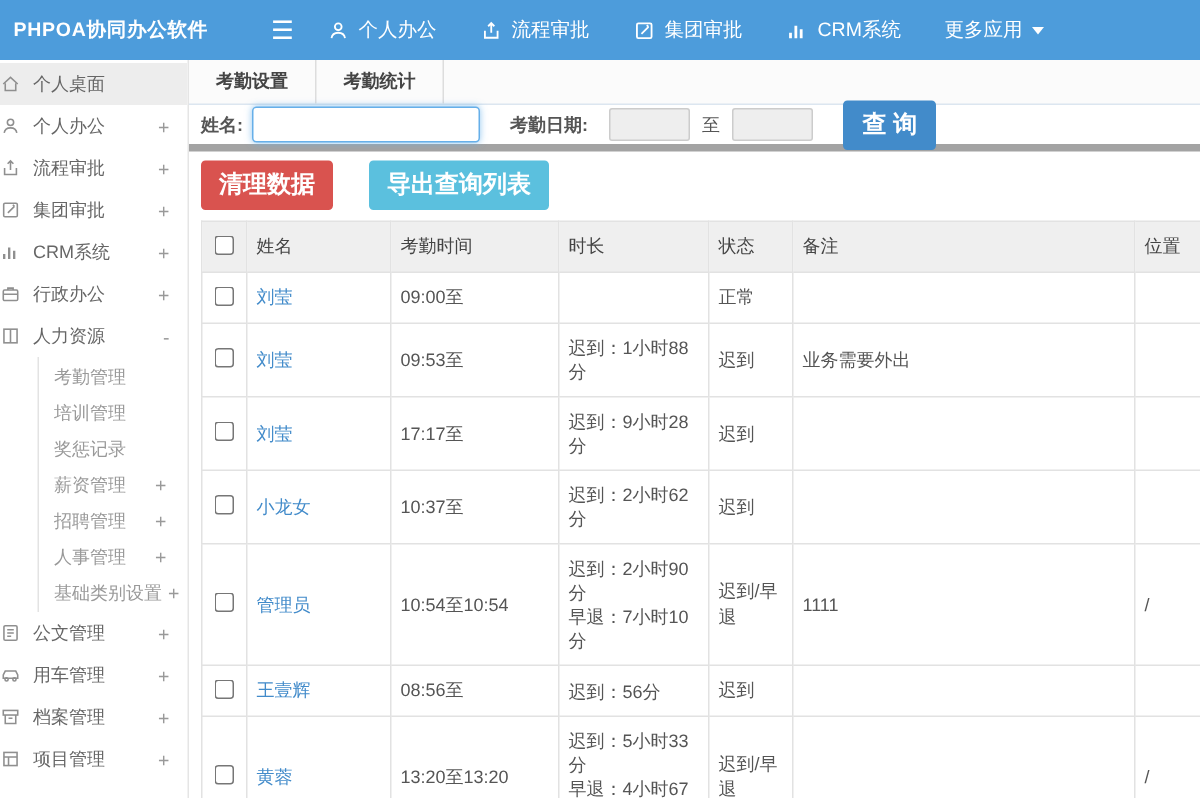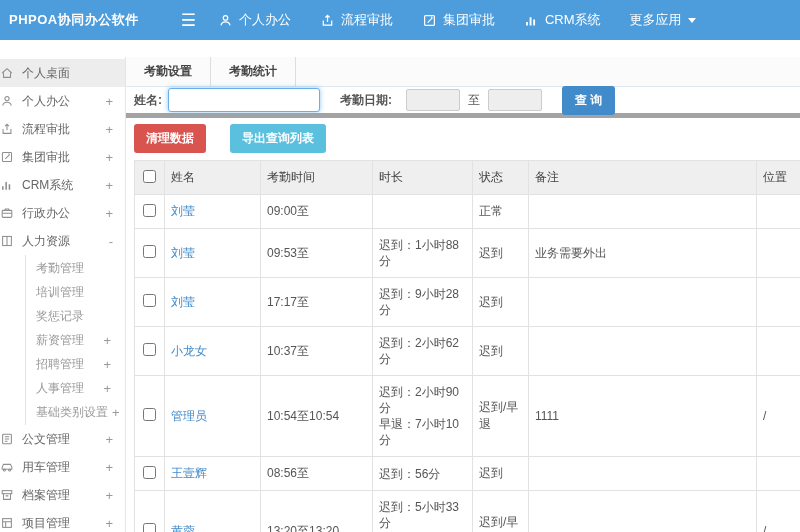--- a/index.html
+++ b/index.html
@@ -1,18 +1,18 @@
 <!DOCTYPE html>
 <html><head>
 <meta charset="utf-8">
 <style>
   * { margin:0; padding:0; box-sizing:border-box; }
   html,body { width:800px; height:532px; overflow:hidden; background:#fff;
     font-family:"Liberation Sans","DejaVu Sans",sans-serif; font-size:12px; color:#555; }
-  .app { width:800px; height:532px; display:flex; flex-direction:column;gap:17px; }
+  .app { width:800px; height:532px; display:flex; flex-direction:column; }
 
   
   .navbar { height:40px; flex:0 0 40px; background:#4d9cdb; display:flex; align-items:center; color:#fff; }
   .brand { font-size:13px; font-weight:bold; padding-left:9px; letter-spacing:.5px; }
   .hamburger { margin-left:42px; font-size:17px; line-height:1; cursor:pointer; }
   .topnav { display:flex; align-items:center; margin-left:22px; }
   .nav-item { display:flex; align-items:center; margin-right:29px; font-size:13px; cursor:pointer; white-space:nowrap; }
   .nav-item .nicon { display:inline-flex; margin-right:6px; }
   .caret { display:inline-block; margin-left:6px; width:0; height:0;
     border-left:4px solid transparent; border-right:4px solid transparent; border-top:5px solid #fff; }
@@ -39,21 +39,21 @@
   .tab.active { background:#fff; color:#428bca; }
   .tab-filler { flex:1; }
 
   .filter-row { height:31px; flex:0 0 31px; display:flex; align-items:center; padding:0 8px; border-bottom:5px solid #a3a3a3; }
   .filter-row label { font-weight:bold; color:#555; margin-right:6px; white-space:nowrap; }
   .name-input { width:152px; height:24px; border:1px solid #66afe9; border-radius:3px; outline:none; padding:0 6px;
     box-shadow:0 0 5px rgba(102,175,233,.7); }
   .lbl-date { margin-left:20px; }
   .date-input { width:54px; height:22px; background:#eee; border:1px solid #ccc; border-radius:2px; margin:0 8px; }
   .to-label { color:#555; }
-  .btn { border:none; border-radius:3px; color:#fff; font-weight:bold; cursor:pointer; font-size:12px;
+  .btn { border:none; border-radius:3px; color:#fff; font-weight:bold; cursor:pointer; font-size:16px;
     font-family:"Liberation Sans","DejaVu Sans",sans-serif; }
   .btn-primary { background:#428bca; padding:6px 13px; margin-left:12px; white-space:nowrap; }
 
   .actions-row { padding:6px 8px 7px 8px; display:flex; }
   .btn-danger { background:#d9534f; padding:6px 12px; margin-right:24px; }
   .btn-info { background:#5bc0de; padding:6px 12px; }
 
   
   table.grid { width:679px; margin-left:8px; border-collapse:collapse; table-layout:fixed; }
   .grid th, .grid td { border:1px solid #e2e2e2; padding:8px 6px; text-align:left; vertical-align:middle;

